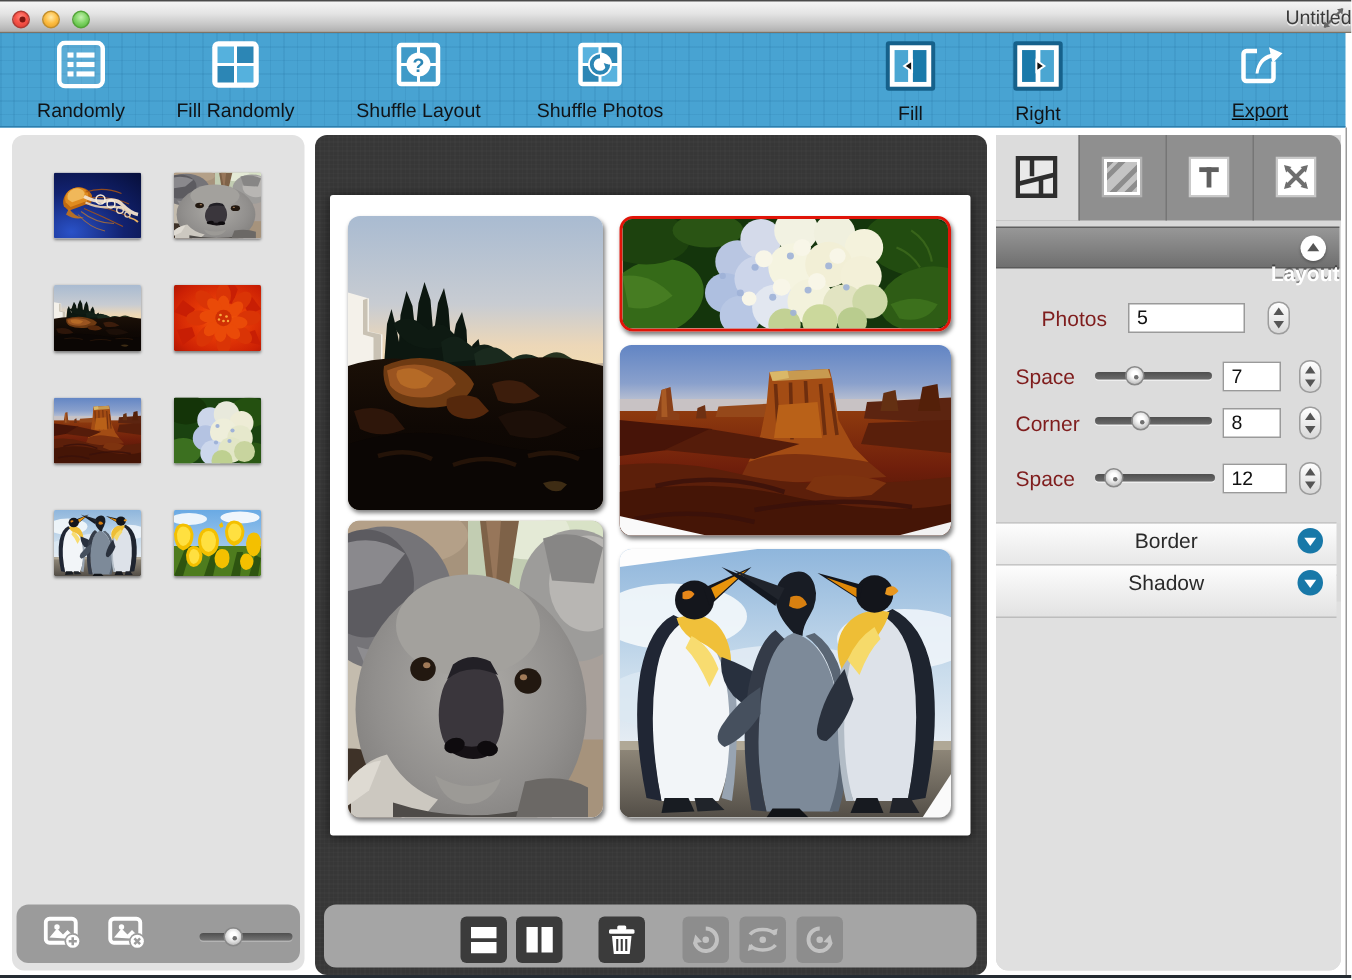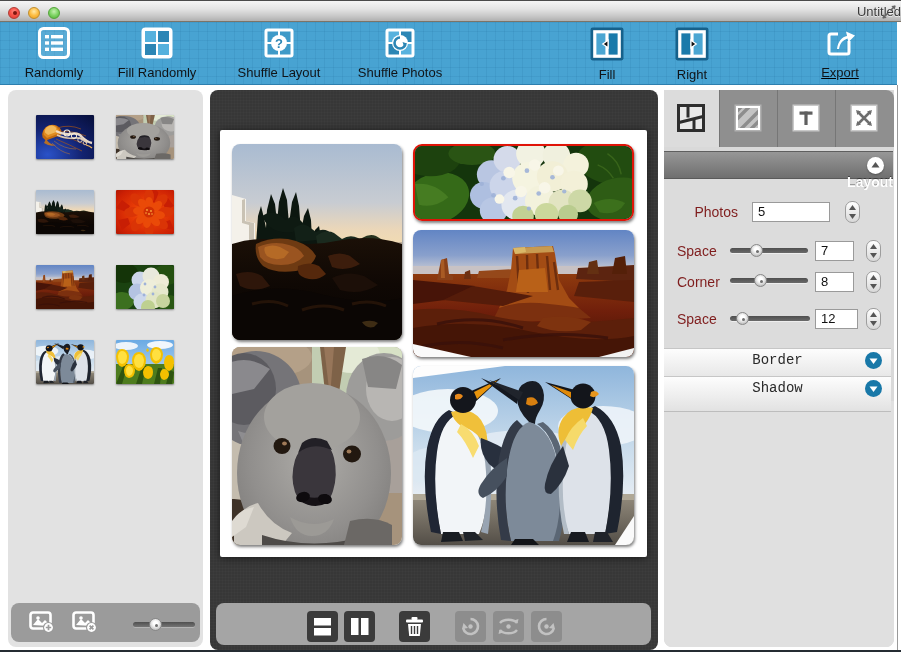--- a/index.html
+++ b/index.html
@@ -55,21 +55,21 @@
   background:linear-gradient(#979797,#6f6f6f); border-top:1px solid #5f5f5f; border-bottom:1px solid #5a5a5a; }
 #layouthdr .t { text-align:right; font-size:14px; font-weight:bold; color:#fff; line-height:28px; text-shadow:0 -1px 0 rgba(0,0,0,0.4);margin-top:16px; }
 .circbtn { position:absolute; width:17px; height:17px; border-radius:50%; background:#fff; }
 .rlabel { position:absolute; font-size:14px; color:#7f1d1d; }
 .rinput { position:absolute; background:#fff; border:1px solid #9a9a9a; font-size:13px; color:#111; padding-left:5px; line-height:18px; }
 .stepper { position:absolute; width:15px; height:22px; background:linear-gradient(#ffffff,#d8d8d8); border:1px solid #9d9d9d; border-radius:7px; }
 .slider { position:absolute; height:5px; border-radius:3px; background:linear-gradient(#4f4f4f,#6a6a6a); box-shadow:0 1px 0 rgba(255,255,255,0.5); }
 .sthumb { position:absolute; width:13px; height:13px; border-radius:50%;
   background:radial-gradient(circle at 50% 40%, #ffffff 0 2px, #e8e8e8 45%, #9f9f9f 100%); border:0.5px solid #888; }
 .sthumb::after { content:""; position:absolute; left:4.5px; top:4.5px; width:3px; height:3px; border-radius:50%; background:#6f6f6f; }
-.rowbar { position:absolute; left:0; width:227px; height:36px; background:linear-gradient(#fdfdfd,#e2e2e2); border-top:1px solid #c6c6c6; border-bottom:1px solid #bdbdbd;font-family:Liberation Mono, monospace; }
+.rowbar { position:absolute; left:0; width:227px; height:36px; background:linear-gradient(#fdfdfd,#e2e2e2); border-top:1px solid #c6c6c6; border-bottom:1px solid #bdbdbd; }
 .rowbar .t { text-align:center; font-size:14px; color:#2a2a2a; line-height:23px; }
 .bluebtn { position:absolute; left:201px; top:3px; width:17px; height:17px; border-radius:50%; background:#1878a8; }
 
 
 #redge { position:absolute; left:897px; top:85px; width:1px; height:566px; background:#9a9a9a; }
 #bline { position:absolute; left:0px; top:650px; width:901px; height:2px; background:#252c33; }
 </style>
 </head>
 <body>
 <svg width="0" height="0" style="position:absolute">

